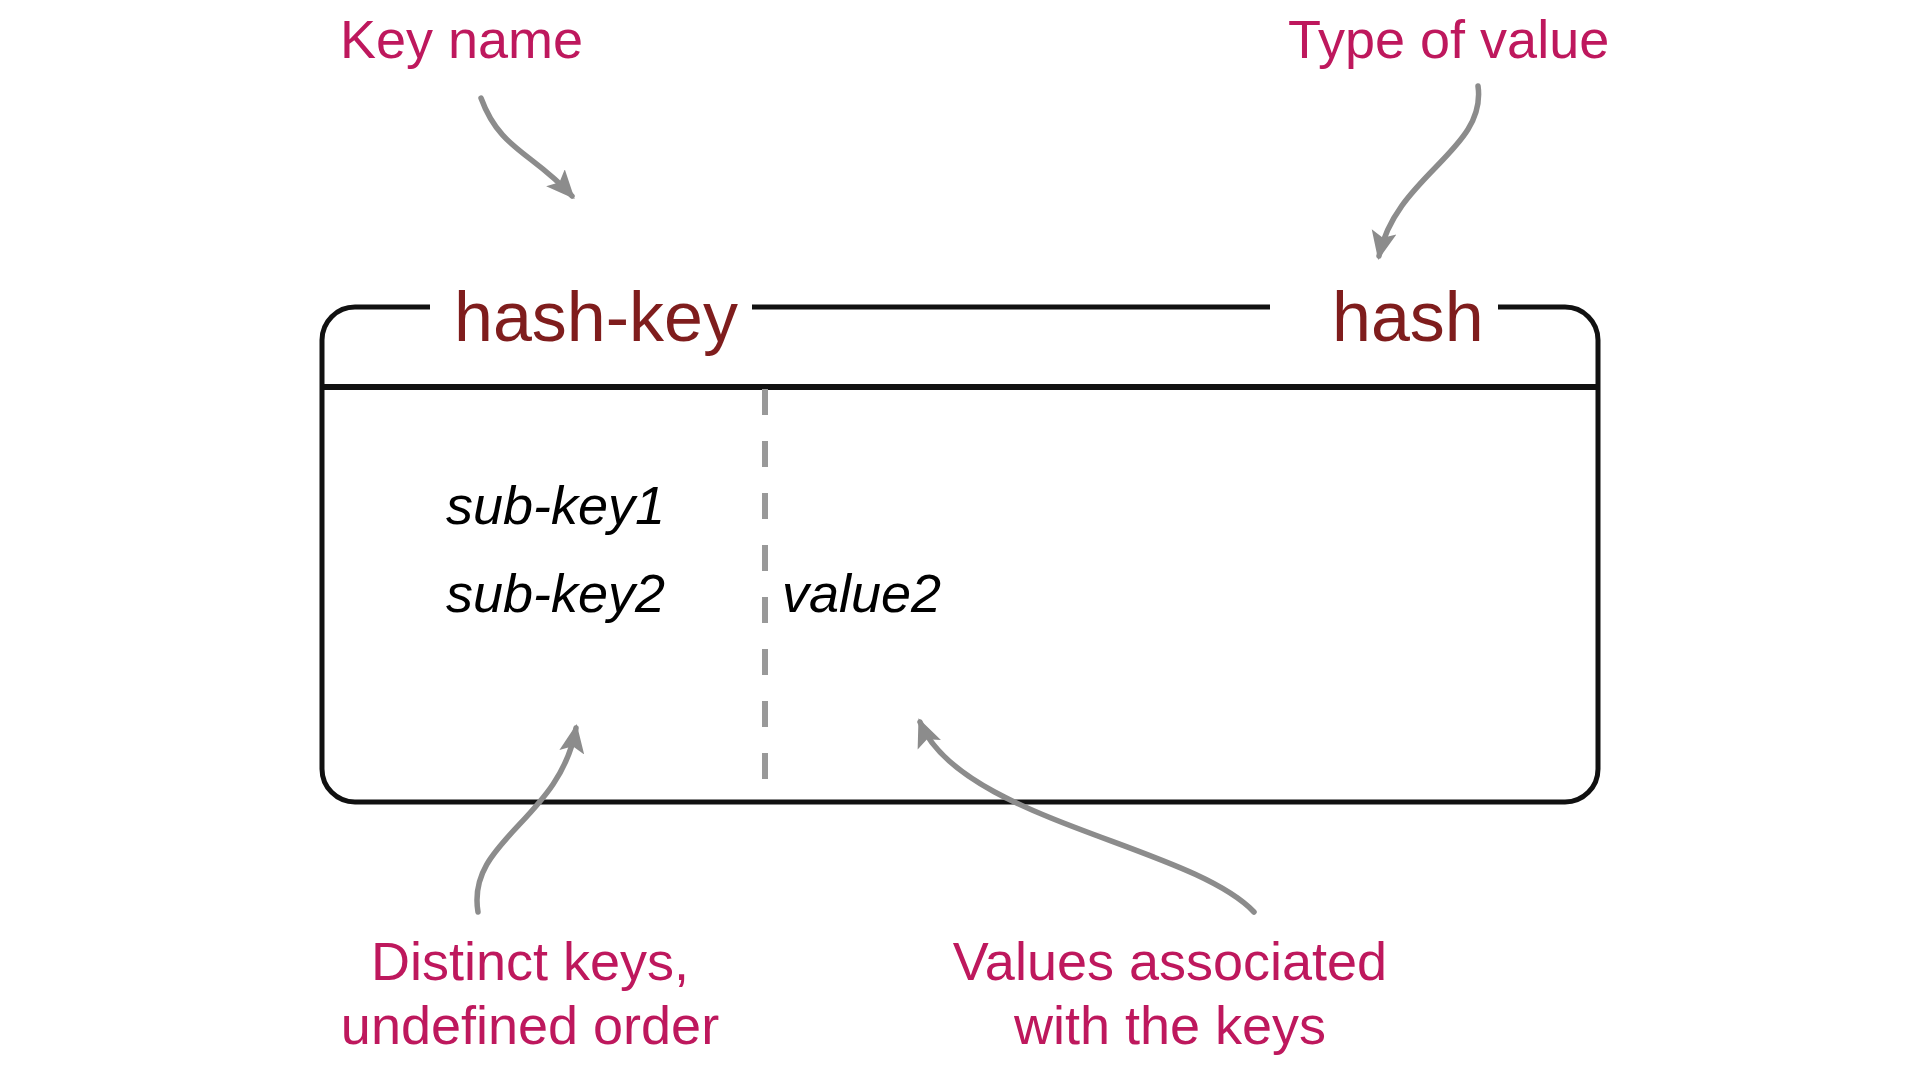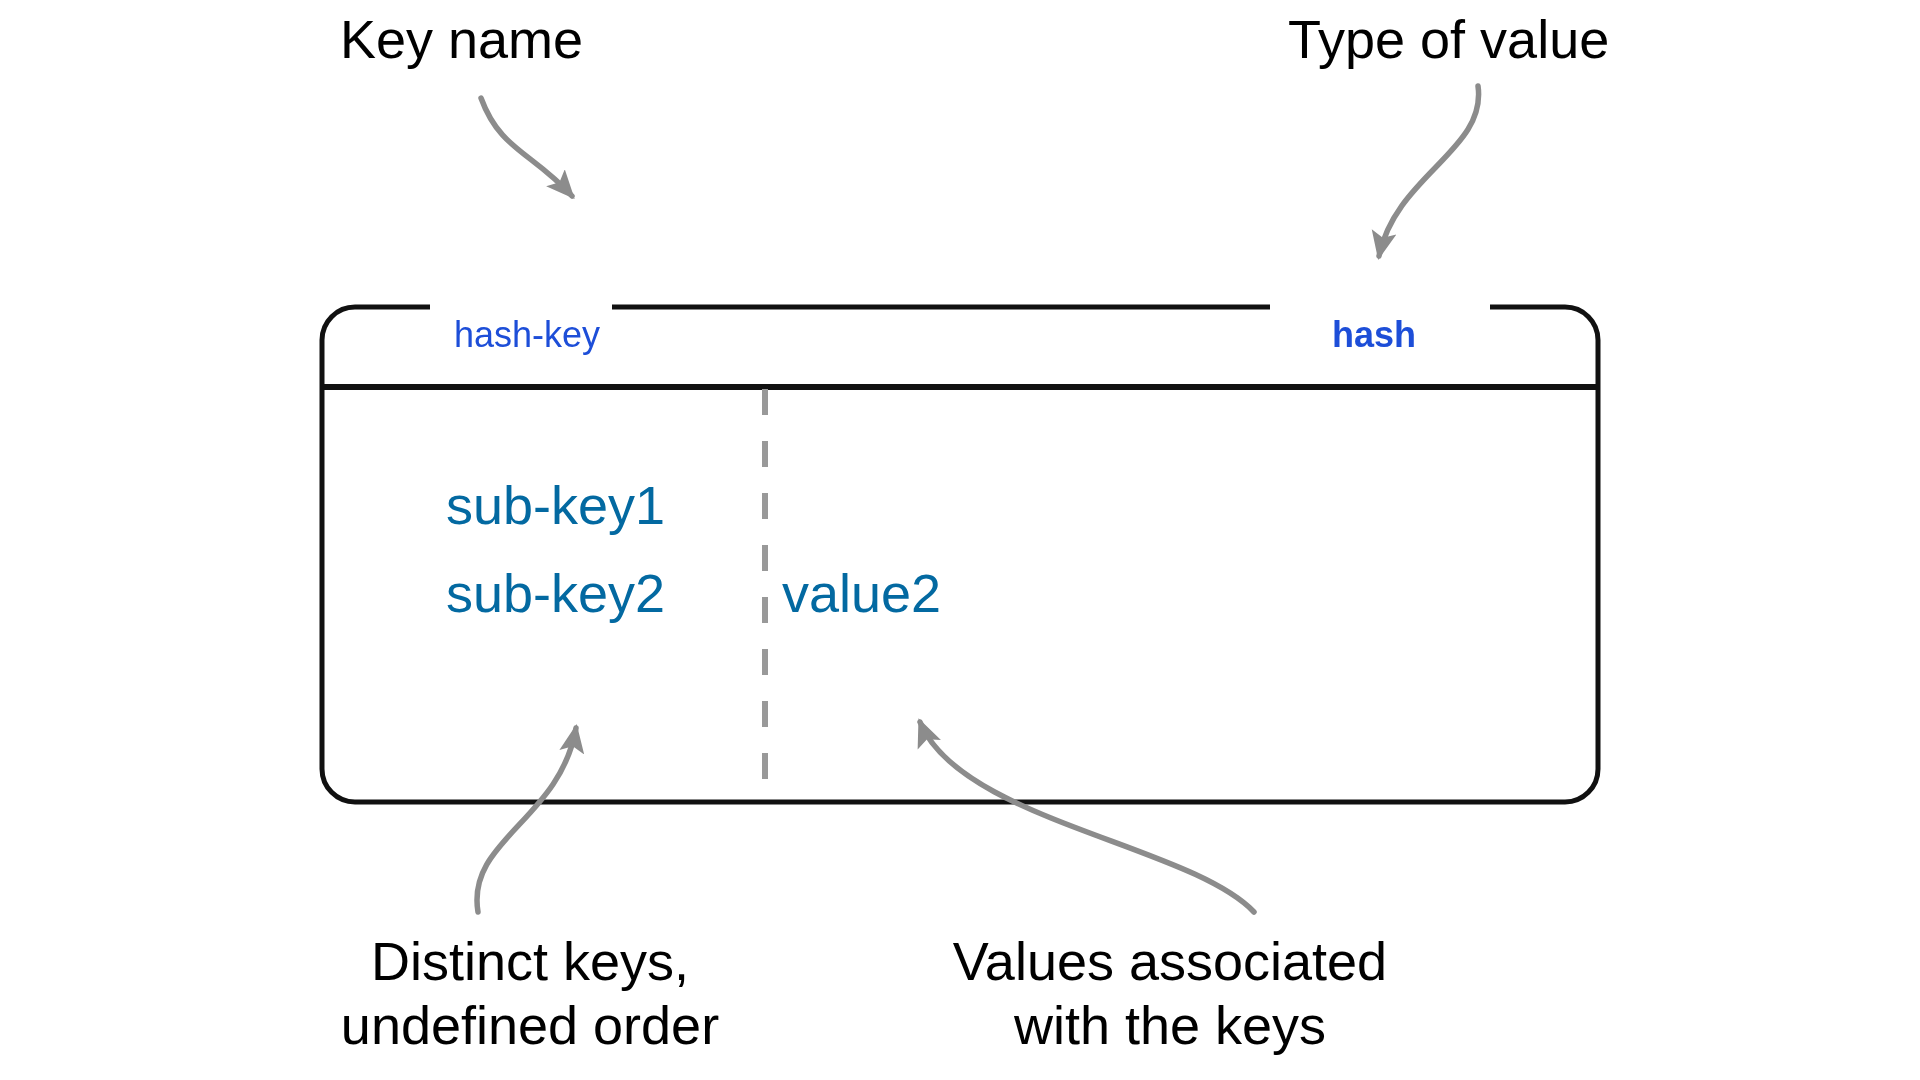--- a/index.html
+++ b/index.html
@@ -21,59 +21,59 @@
   }
   #vectors {
     position: absolute;
     left: 0;
     top: 0;
     width: 1920px;
     height: 1080px;
   }
   .anno {
     position: absolute;
-    color: #000000;
+    color: #be185d;
     font-size: 54px;
     line-height: 1.18;
     font-family: "Liberation Sans", sans-serif;
     white-space: pre;
     letter-spacing: 0px;
   }
   .anno-center {
     text-align: center;
   }
   .boxlabel {
     position: absolute;
-    color: #1d4ed8;
-    font-size: 36px;
+    color: #7f1d1d;
+    font-size: 70px;
     line-height: 1;
     font-family: "Liberation Sans", sans-serif;
     white-space: pre;
     background: #ffffff;
     padding: 0 14px;
-    margin-top: 35px;
   }
   .entry {
     position: absolute;
-    color: #0369a1;
+    color: #000000;
     font-size: 54px;
     line-height: 1;
     font-family: "Liberation Sans", sans-serif;
     white-space: pre;
+    font-style: italic;
   }
   .entry-key { left: 446px; }
   .entry-val { left: 782px; }
 
   #lbl-keyname   { left: 340px;  top: 8px; }
   #lbl-typeval   { left: 1288px; top: 8px; }
   #lbl-distinct  { left: 280px;  top: 930px; width: 500px; }
   #lbl-values    { left: 880px;  top: 930px; width: 580px; text-align: center; }
 
   #box-key-label  { left: 440px;  top: 282px; }
-  #box-type-label { left: 1318px; top: 282px; font-weight: bold; }
+  #box-type-label { left: 1318px; top: 282px; }
 
   #row1-key { top: 478px; }
   #row1-val { top: 478px; }
   #row2-key { top: 566px; }
   #row2-val { top: 566px; }
 </style>
 </head>
 <body>
 
 <div id="stage">

